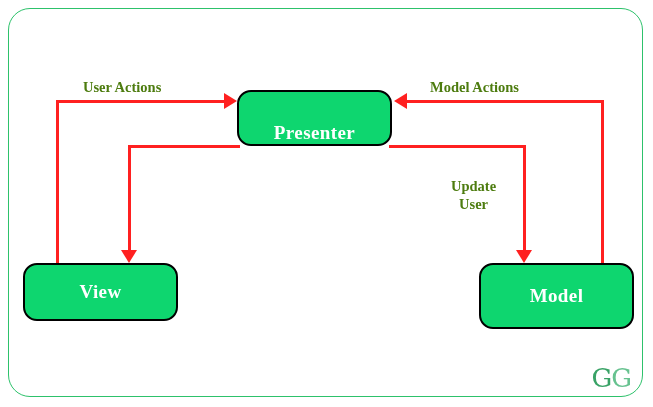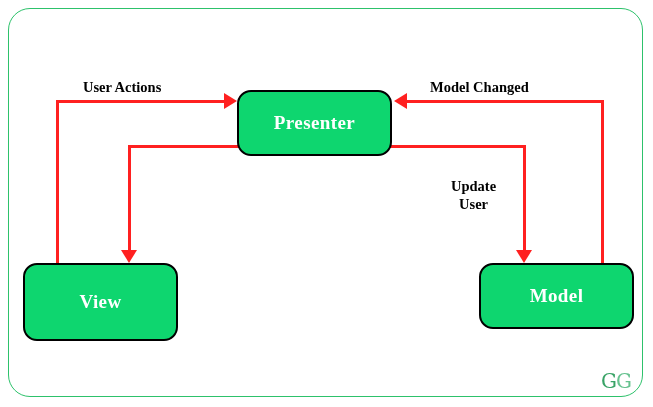--- a/index.html
+++ b/index.html
@@ -40,27 +40,28 @@
     color: #ffffff;
     font-weight: bold;
     font-size: 19px;
     font-family: "Liberation Serif", serif;
     letter-spacing: 0.4px;
   }
   #node-presenter {
     left: 237px;
     top: 90px;
     width: 155px;
-    height: 66px;
+    height: 56px;
+    align-items: flex-end;
   }
   #node-view {
     left: 23px;
     top: 263px;
     width: 155px;
-    height: 78px;
+    height: 58px;
     text-align: center;
   }
   #node-model {
     left: 479px;
     top: 263px;
     width: 155px;
     height: 66px;
   }
   .seg {
     position: absolute;
@@ -84,39 +85,39 @@
     border-bottom: 8px solid transparent;
     border-right: 13px solid #ff2020;
   }
   .arrow-down {
     border-left: 8px solid transparent;
     border-right: 8px solid transparent;
     border-top: 13px solid #ff2020;
   }
   .edge-label {
     position: absolute;
-    color: #000000;
+    color: #4d7c0f;
     font-weight: bold;
     font-size: 14.5px;
     font-family: "Liberation Serif", serif;
     white-space: pre-line;
     line-height: 1.25;
   }
   #label-user-actions { left: 83px; top: 78px; }
   #label-model-changed { left: 430px; top: 78px; }
   #label-update-ui { left: 138px; top: 186px; }
   #label-update-model { left: 451px; top: 177px; text-align: center; }
 
   
   #watermark {
     position: absolute;
     right: 22px;
     bottom: 14px;
     font-family: "DejaVu Serif", serif;
-    font-size: 20px;
+    font-size: 26px;
     color: #2f9e5e;
     letter-spacing: -1px;
     opacity: 0.95;
   }
   #watermark .g2 { color: #5fbf8a; }
 </style>
 </head>
 <body>
 
 <div id="canvas">
@@ -125,21 +126,21 @@
 
   <div class="seg vseg" style="left:56px; top:100px; height:165px;"></div>
 
   <div class="seg hseg" style="left:56px; top:100px; width:170px;"></div>
   <div class="arrowhead arrow-right" style="left:224px; top:93px;"></div>
   <div class="edge-label" id="label-user-actions">User Actions</div>
 
   <div class="seg vseg" style="left:601px; top:100px; height:165px;"></div>
   <div class="seg hseg" style="left:405px; top:100px; width:199px;"></div>
   <div class="arrowhead arrow-left" style="left:394px; top:93px;"></div>
-  <div class="edge-label" id="label-model-changed">Model Changed</div>
+  <div class="edge-label" id="label-model-changed">Model Actions</div>
 
   <div class="seg hseg" style="left:128px; top:145px; width:112px;"></div>
   <div class="seg vseg" style="left:128px; top:145px; height:108px;"></div>
   <div class="arrowhead arrow-down" style="left:121px; top:250px;"></div>
 
   <div class="seg hseg" style="left:389px; top:145px; width:137px;"></div>
   <div class="seg vseg" style="left:523px; top:145px; height:108px;"></div>
   <div class="arrowhead arrow-down" style="left:516px; top:250px;"></div>
   <div class="edge-label" id="label-update-model">Update
 User</div>

